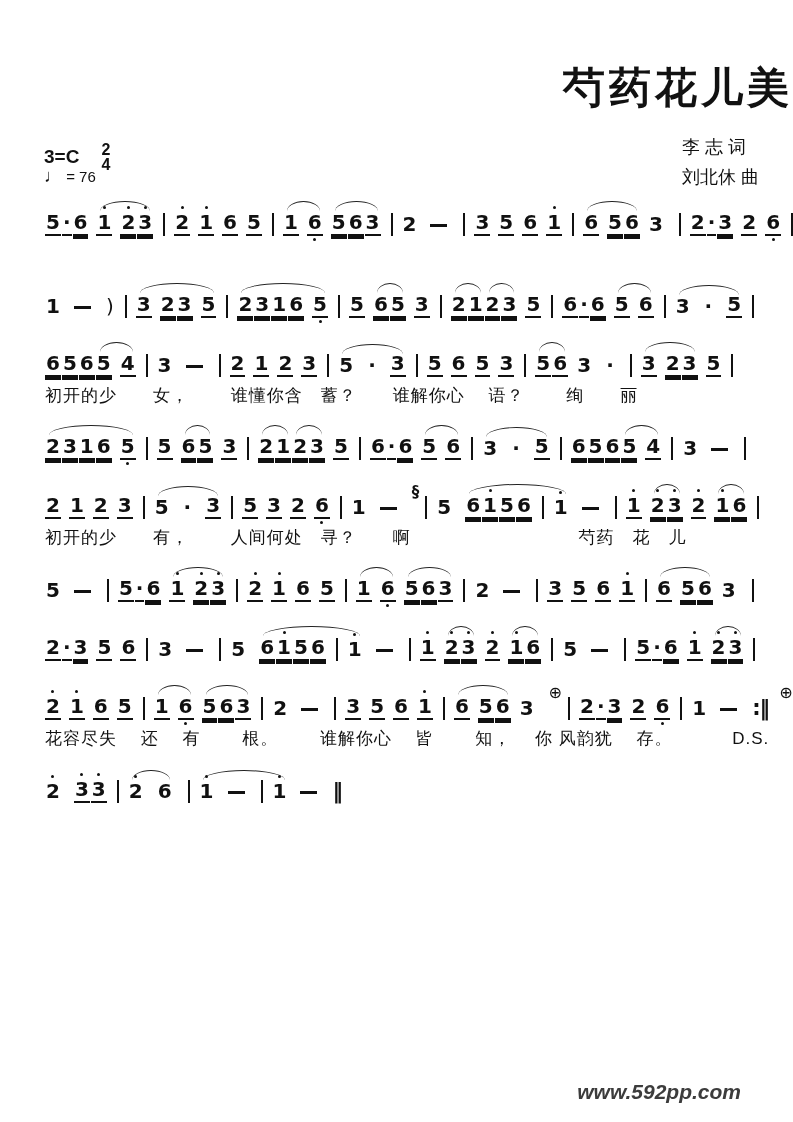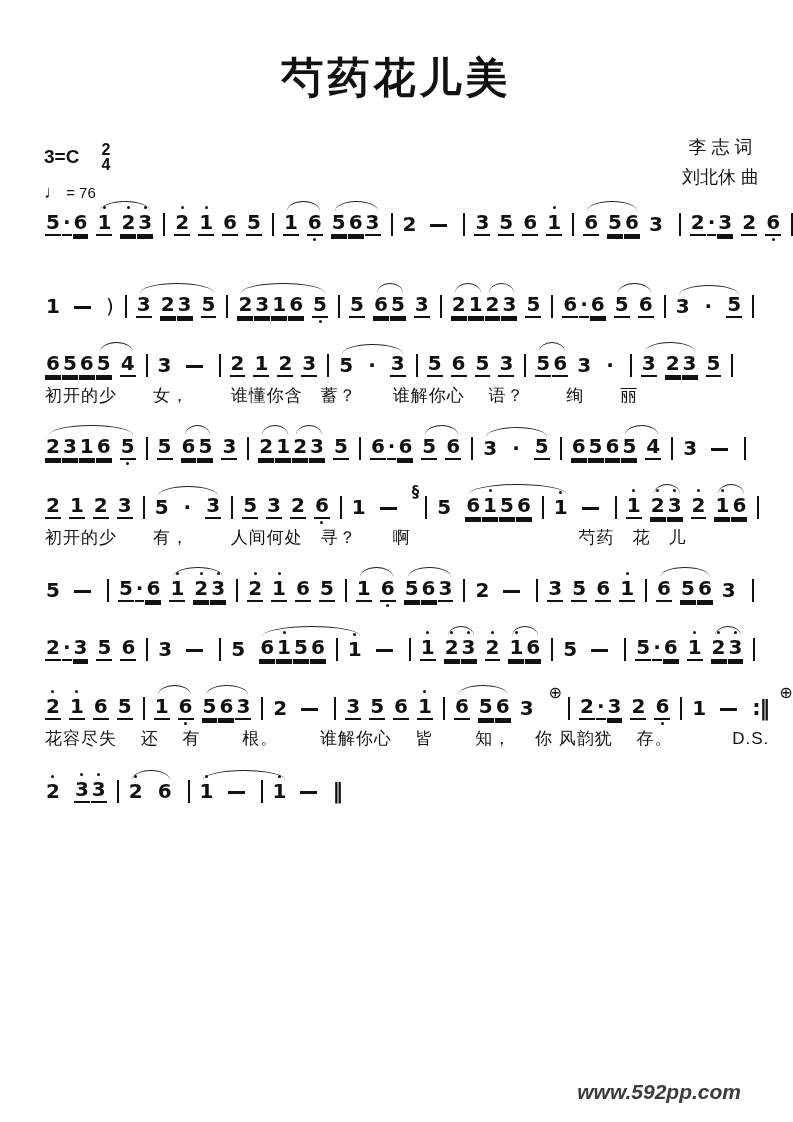--- a/index.html
+++ b/index.html
@@ -1,24 +1,24 @@
 <!DOCTYPE html>
 <html><head>
 <meta charset="utf-8">
 <style>
   html,body{margin:0;padding:0;background:#fff;}
   .page{position:relative;width:793px;height:1122px;background:#fff;color:#111;
         font-family:"Liberation Sans","DejaVu Sans",sans-serif;overflow:hidden;}
-  .title{position:absolute;top:50px;left:0;width:100%;text-align:center;
+  .title{position:absolute;top:60px;left:0;width:100%;text-align:right;
          font-size:42px;font-weight:bold;letter-spacing:4px;}
-  .credits{position:absolute;top:132px;right:34px;text-align:center;font-size:18px;line-height:30px;}
+  .credits{position:absolute;top:132px;right:34px;text-align:left;font-size:18px;line-height:30px;}
   .keysig{position:absolute;top:142px;left:44px;font-size:19px;font-weight:bold;display:flex;align-items:center;}
   .meter{display:inline-flex;flex-direction:column;align-items:center;margin-left:22px;
          font-size:16px;font-weight:bold;line-height:15px;}
-  .tempo{position:absolute;top:182px;left:44px;font-size:15px;}
+  .tempo{position:absolute;top:166px;left:44px;font-size:15px;}
   .tempo .glyph{font-size:18px;}
   .score{position:absolute;top:204px;left:0;width:793px;}
   .system{margin-bottom:21px;}
   .notes{position:relative;padding-left:45px;white-space:nowrap;}
   .tok{display:inline-flex;flex-direction:column;align-items:center;
        vertical-align:bottom;margin-right:8px;}
   .da,.db{height:6px;display:flex;gap:2px;align-items:center;justify-content:center;}
   .dot{width:3px;height:3px;border-radius:50%;background:#111;}
   .nt{font-family:"DejaVu Sans",sans-serif;font-size:20px;font-weight:bold;
       line-height:24px;padding:0 1px;color:#111;}

